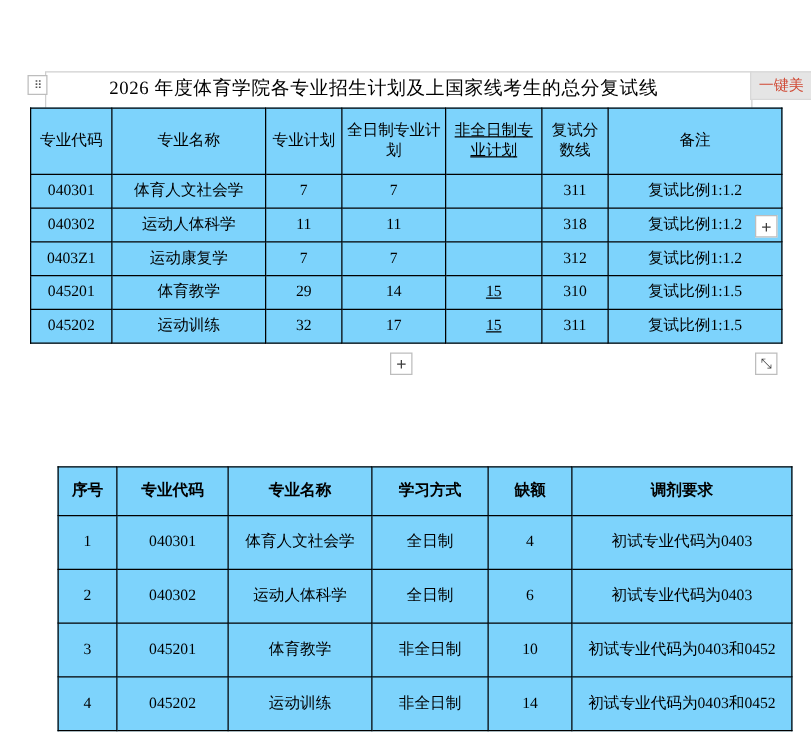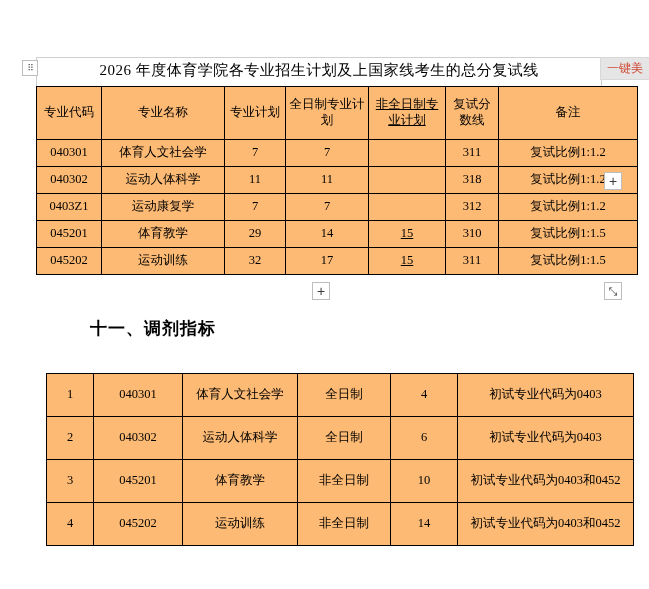--- a/index.html
+++ b/index.html
@@ -29,36 +29,36 @@
     letter-spacing: 1px;
     color: #000;
     white-space: nowrap;
   }
   #heading-10 { left: 90px; top: 30px; }
   #heading-11 { left: 90px; top: 317px; }
 
   
   .table1-wrap {
     position: absolute;
-    left: 36px;
+    left: 24px;
     top: 57px;
     width: 566px;
   }
   .table1-caption {
     font-size: 15px;
     text-align: center;
     color: #000;
     padding: 4px 0 6px 0;
     white-space: nowrap;
     letter-spacing: 0.5px;
   }
   table.doc-table {
     border-collapse: collapse;
     table-layout: fixed;
-    background: #fdba74;
+    background: #7dd3fc;
   }
   table.doc-table td, table.doc-table th {
     border: 1px solid #000;
     font-size: 12.5px;
     text-align: center;
     vertical-align: middle;
     padding: 2px 2px;
     font-weight: normal;
     color: #000;
     line-height: 1.25;
@@ -254,25 +254,32 @@
   <div class="handle-btn" id="table-move-handle">⠿</div>
 
   <div class="handle-btn" id="add-column-handle">+</div>
 
   <div class="handle-btn" id="add-row-handle">+</div>
 
   <div class="handle-btn" id="resize-handle">⤡</div>
 
   <div id="beautify-button">一键美</div>
 
-  <div class="section-heading" id="heading-11">十一、调剂指标</div>
 
   <div class="table2-wrap">
     <table class="doc-table" id="table-transfer-quota">
       <tbody>
+        <tr class="header-row">
+          <td class="c-index">序号</td>
+          <td class="c-code">专业代码</td>
+          <td class="c-name">专业名称</td>
+          <td class="c-mode">学习方式</td>
+          <td class="c-vac">缺额</td>
+          <td class="c-req">调剂要求</td>
+        </tr>
 
         <tr>
           <td class="c-index">1</td>
           <td class="c-code">040301</td>
           <td class="c-name">体育人文社会学</td>
           <td class="c-mode">全日制</td>
           <td class="c-vac">4</td>
           <td class="c-req">初试专业代码为0403</td>
         </tr>
         <tr>

